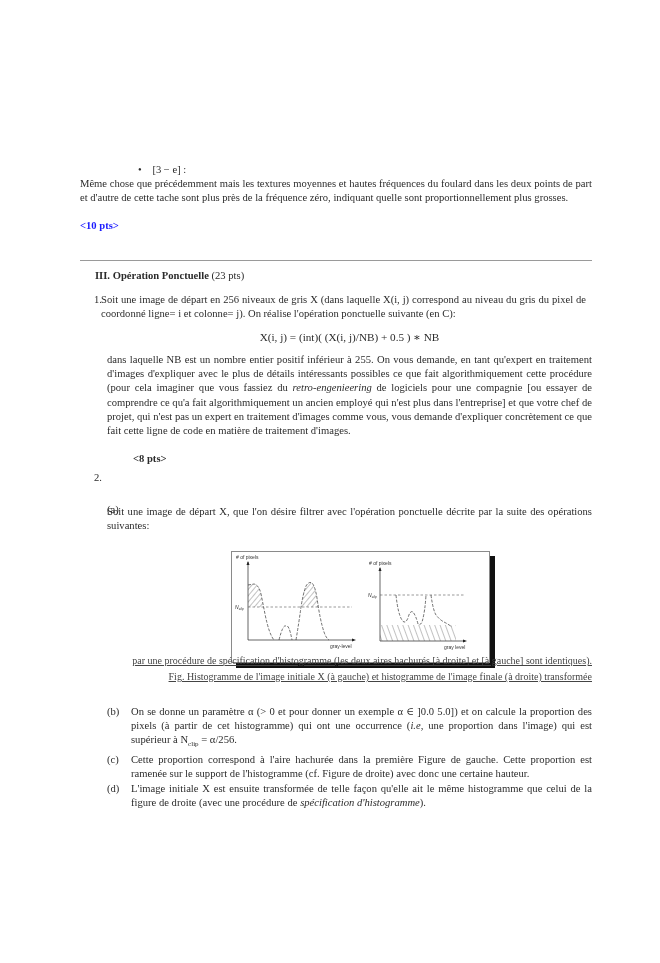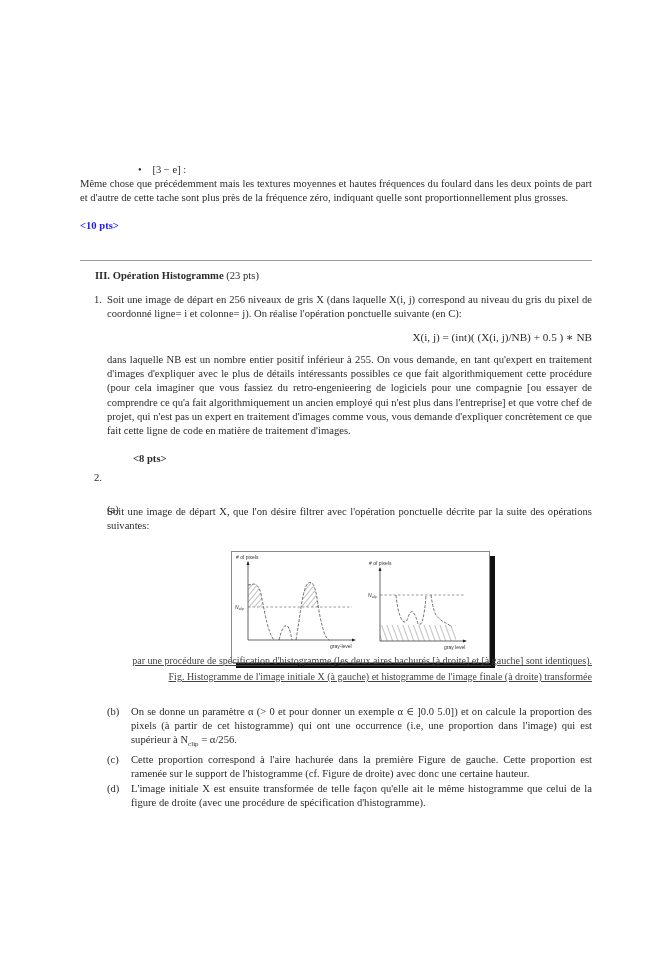--- a/index.html
+++ b/index.html
@@ -12,22 +12,22 @@
   .txt {
     position: absolute; font-size: 10.6px; line-height: 14.2px;
     font-family: "Liberation Serif", "DejaVu Serif", serif;
     text-align: justify; color: #2b2b2b;
   }
   .pts-blue { color: #1a1aff; font-weight: bold; }
   .pts-black { font-weight: bold; margin-left: 26px; }
   .hrule { position: absolute; left: 80px; top: 260px; width: 512px; height: 1px; background: #9a9a9a; }
   .heading { font-weight: bold; }
   .num { position: absolute; text-align: right; }
-  .eq { text-align: right; font-style: normal; }
-  .it { }
+  .eq { text-align: center; font-style: normal; }
+  .it { font-style: italic; }
   .fig-box {
     position: absolute; left: 231px; top: 551px; width: 257px; height: 110px;
     border: 1px solid #8a8a8a; background: #fff;
     box-shadow: 5px 5px 0 #111;
   }
   .caption {
     position: absolute; font-size: 10px; line-height: 12px; color: #444;
     font-family: "Liberation Serif", "DejaVu Serif", serif; text-align: right; text-decoration: underline;
   }
   .ax-label { font-size: 5px; fill: #333; font-family: "Liberation Sans", sans-serif; }
@@ -43,26 +43,26 @@
     <span style="margin-left:8px;">[3 − e] :</span>
   </div>
 
   <div class="txt" style="left:80px; top:177px; width:512px;">Même chose que précédemment mais les textures moyennes et hautes fréquences du foulard dans les deux points de part et d'autre de cette tache sont plus près de la fréquence zéro, indiquant quelle sont proportionnellement plus grosses.</div>
 
   <div class="txt pts-blue" style="left:80px; top:219px;">&lt;10 pts&gt;</div>
 
   <div class="hrule"></div>
 
   <div class="txt" style="left:95px; top:269px; width:400px;">
-    <span class="heading">III. Opération Histogramme</span>
+    <span class="heading">III. Opération Ponctuelle</span>
     <span>(23 pts)</span>
   </div>
 
   <div class="txt num" style="left:80px; top:293px; width:22px;">1.</div>
-  <div class="txt" style="left:107px; top:293px; width:485px;">Soit une image de départ en 256 niveaux de gris X (dans laquelle X(i, j) correspond au niveau du gris du pixel de coordonné ligne= i et colonne= j). On réalise l'opération ponctuelle suivante (en C):</div>
+  <div class="txt" style="left:101px; top:293px; width:485px;">Soit une image de départ en 256 niveaux de gris X (dans laquelle X(i, j) correspond au niveau du gris du pixel de coordonné ligne= i et colonne= j). On réalise l'opération ponctuelle suivante (en C):</div>
 
   <div class="txt eq" style="left:107px; top:330px; width:485px; font-size:11.2px;">X(i, j) = (int)(  (X(i, j)/NB) + 0.5  ) ∗ NB</div>
 
   <div class="txt" style="left:107px; top:353px; width:485px;">
     <span>dans laquelle NB est un nombre entier positif inférieur à 255. On vous demande, en tant qu'expert en traitement d'images d'expliquer avec le plus de détails intéressants possibles ce que fait algorithmiquement cette procédure (pour cela imaginer que vous fassiez du </span><span class="it">retro-engenieering</span><span> de logiciels pour une compagnie [ou essayer de comprendre ce qu'a fait algorithmiquement un ancien employé qui n'est plus dans l'entreprise] et que votre chef de projet, qui n'est pas un expert en traitement d'images comme vous, vous demande d'expliquer concrètement ce que fait cette ligne de code en matière de traitement d'images.</span>
   </div>
 
   <div class="txt pts-black" style="left:107px; top:452px;">&lt;8 pts&gt;</div>
 
   <div class="txt num" style="left:80px; top:471px; width:22px;">2.</div>

